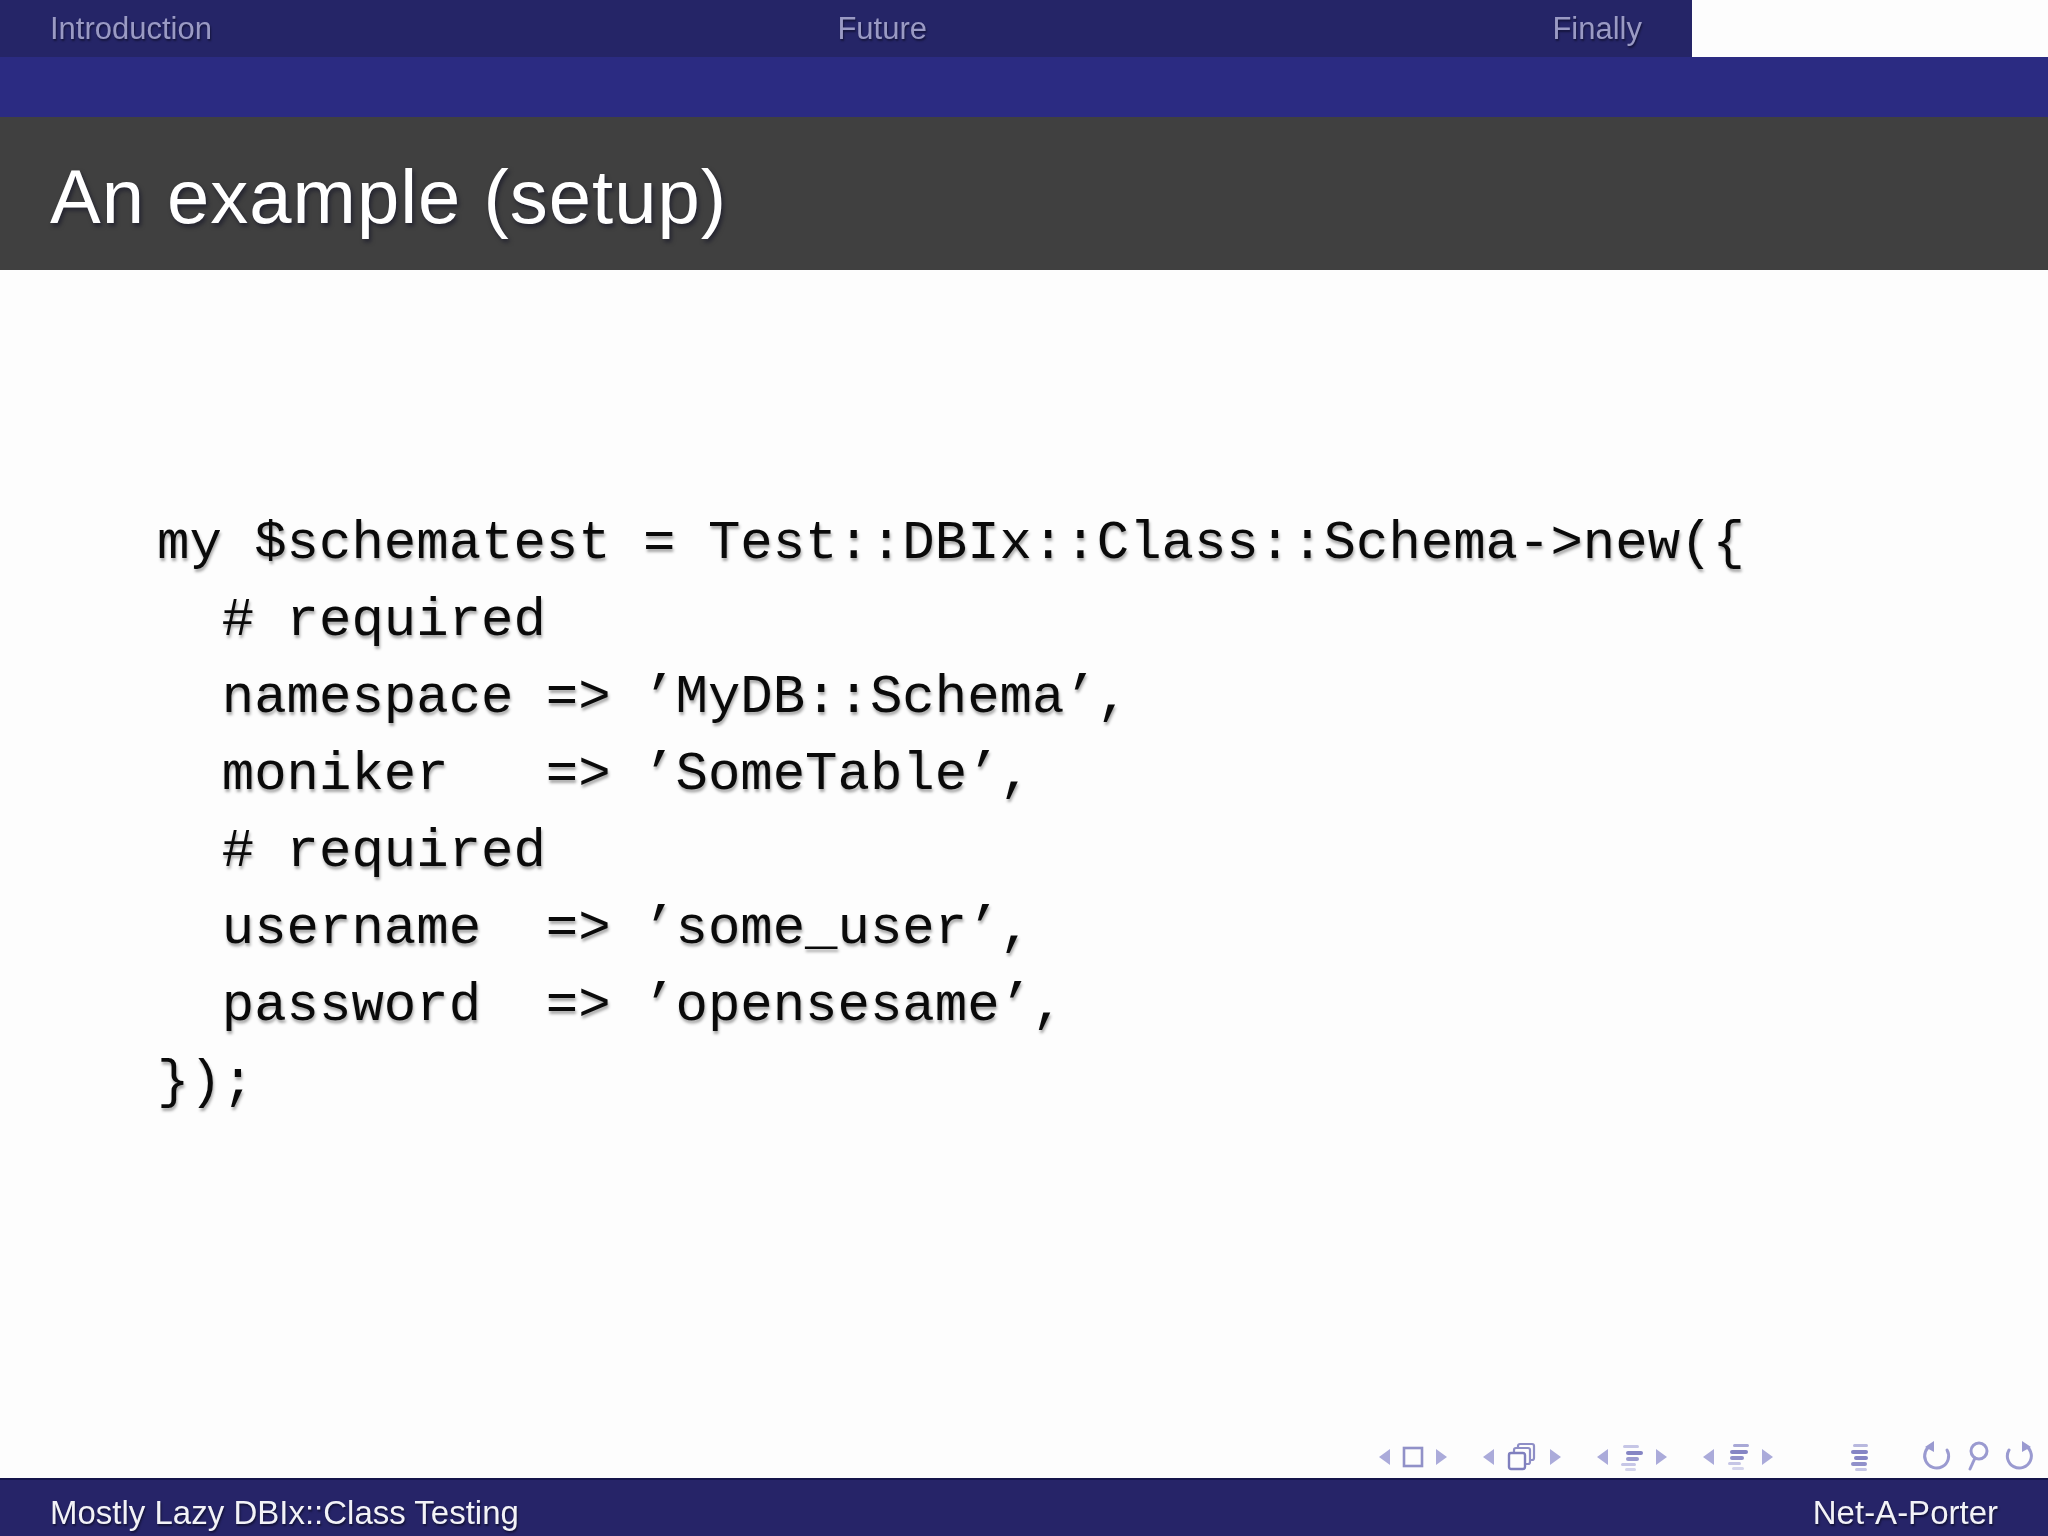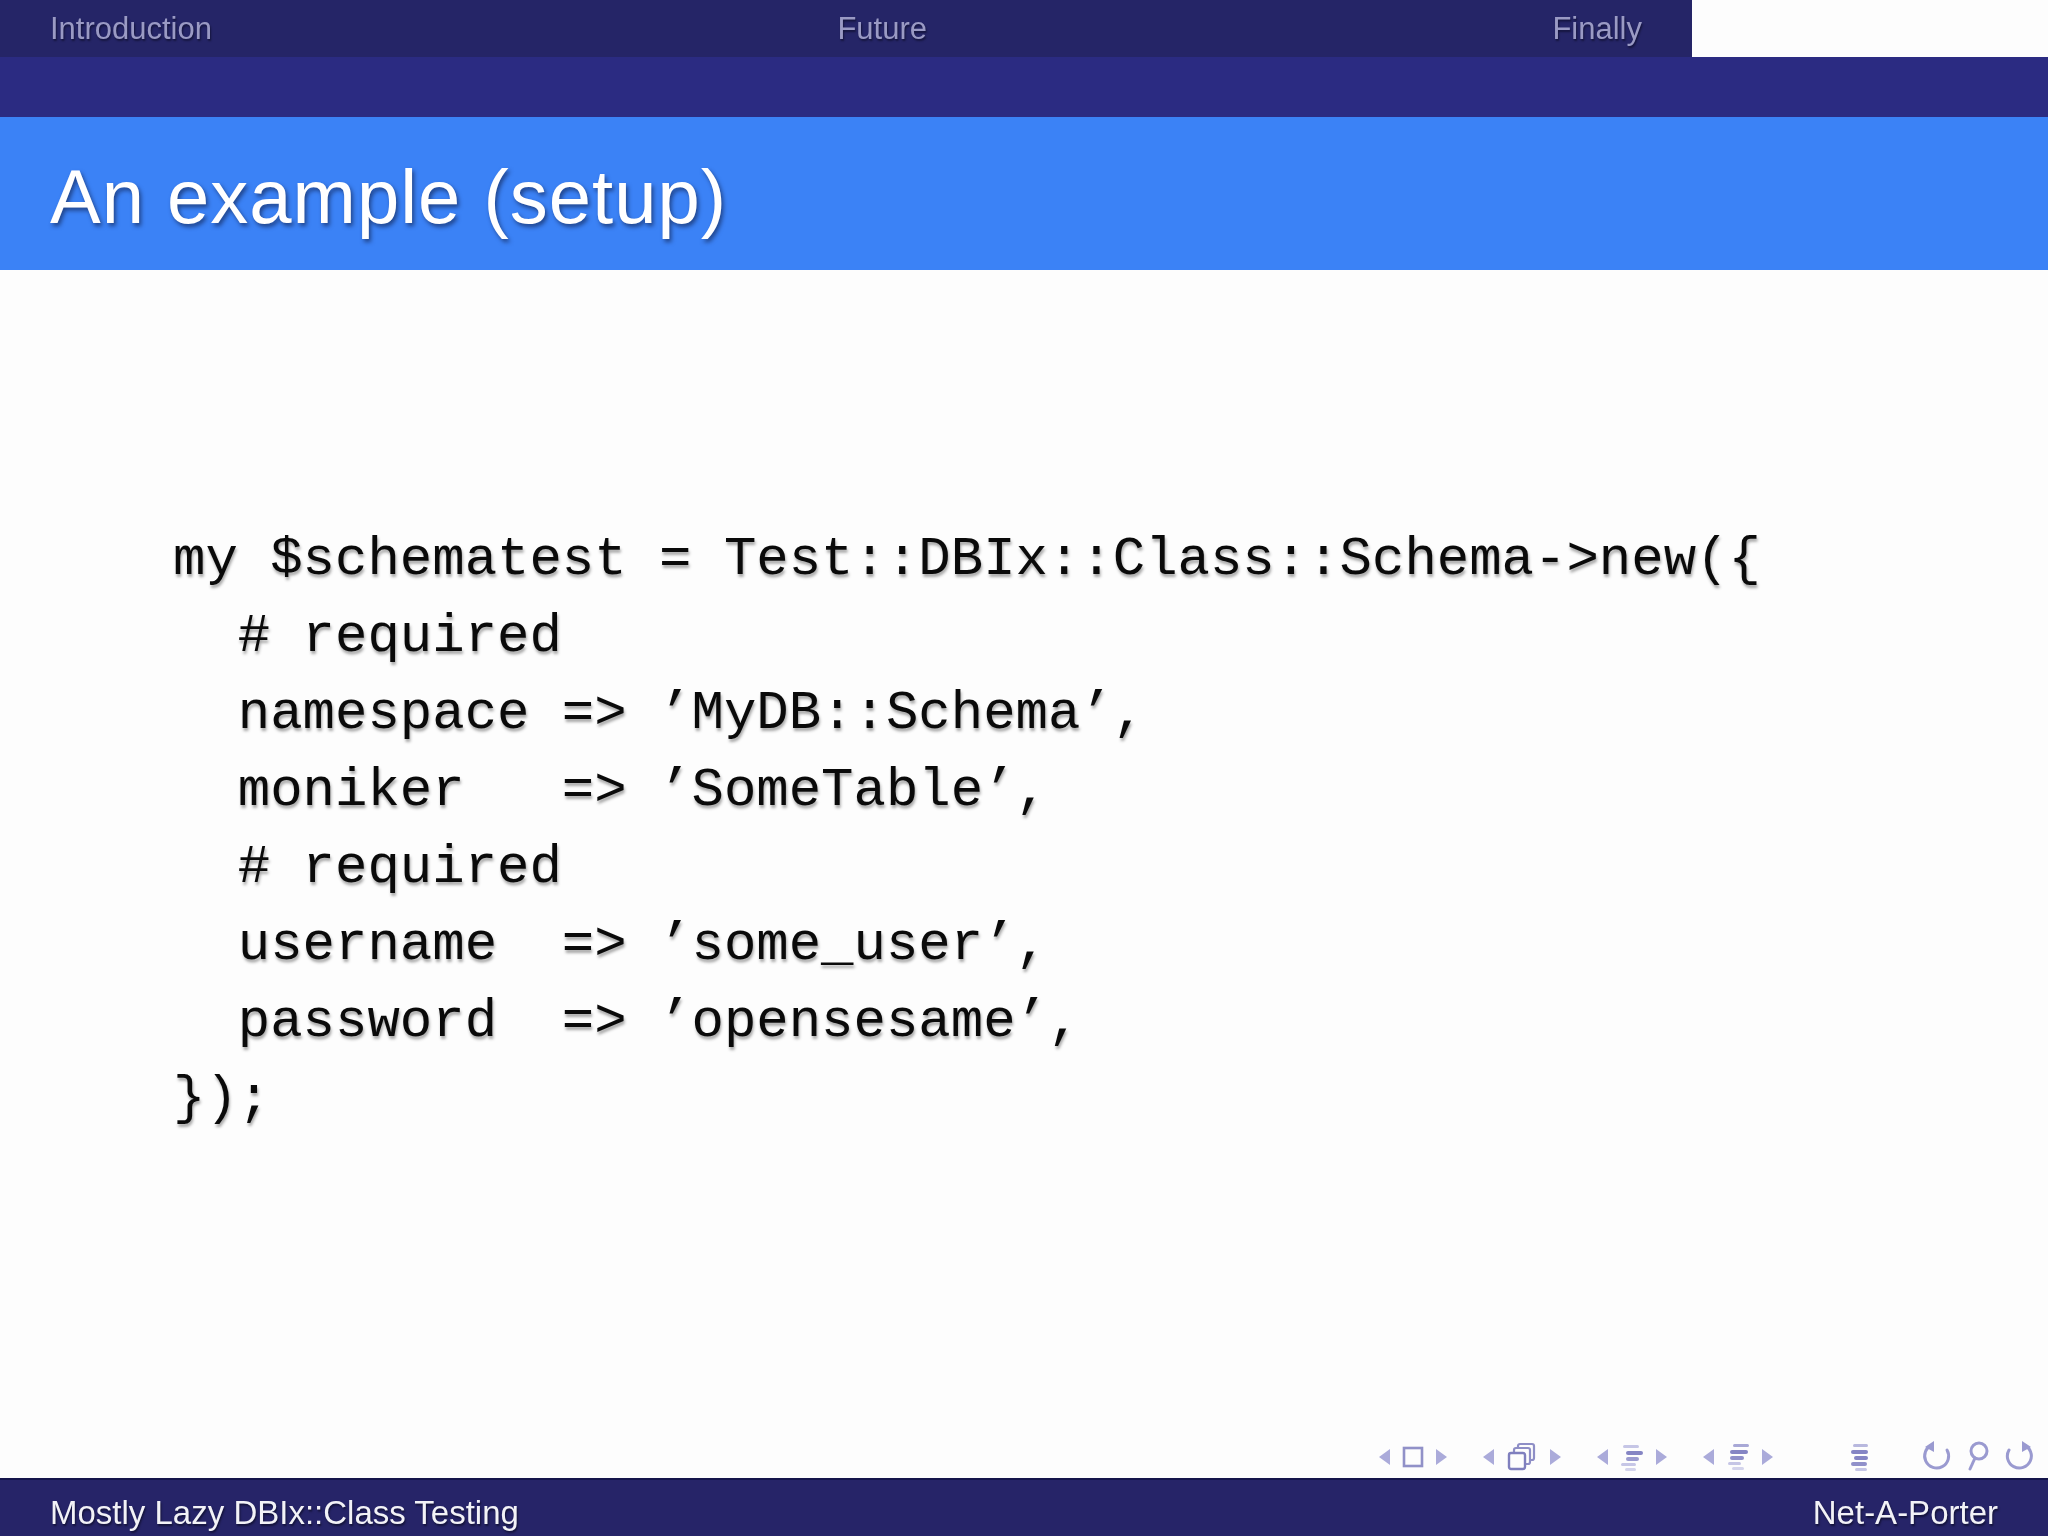--- a/index.html
+++ b/index.html
@@ -22,32 +22,32 @@
     text-shadow:1px 2px 2px rgba(0,0,10,.45);
     white-space:nowrap;cursor:pointer;
   }
   .section.active{color:#F4F4F8;}
   .bar-subsections{
     position:absolute;left:0;top:57px;width:2048px;height:60px;
     background:#2B2B82;
   }
   .bar-frametitle{
     position:absolute;left:0;top:117px;width:2048px;height:153px;
-    background:#3b82f6;
+    background:#404040;
     display:flex;align-items:center;
     padding:6px 0 0 50px;box-sizing:border-box;
   }
   .frametitle{
     margin:0;font-size:76px;font-weight:normal;color:#FFFFFF;
     letter-spacing:1px;
     text-shadow:2px 3px 4px rgba(5,5,30,.5);
   }
   
   .code{
-    position:absolute;left:157px;top:505px;margin:16px;
+    position:absolute;left:157px;top:505px;margin:0;
     font-family:"Liberation Mono", monospace;
     font-size:54px;line-height:77px;color:#0A0A0A;
     text-shadow:1px 3px 3px rgba(30,30,30,.38);
     white-space:pre;
   }
   
   .navsym{
     position:absolute;top:1436px;right:12px;height:42px;
     display:flex;align-items:center;
   }

